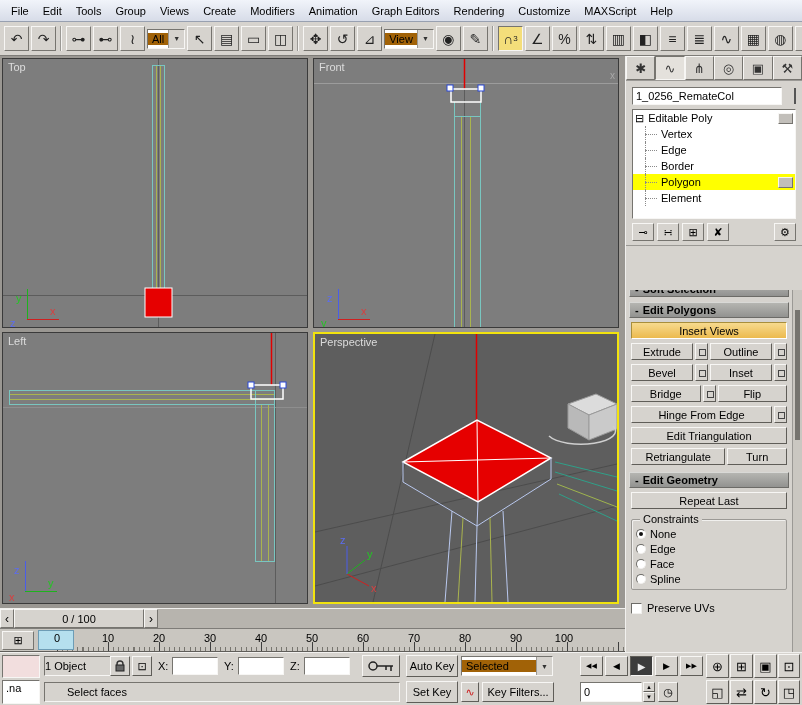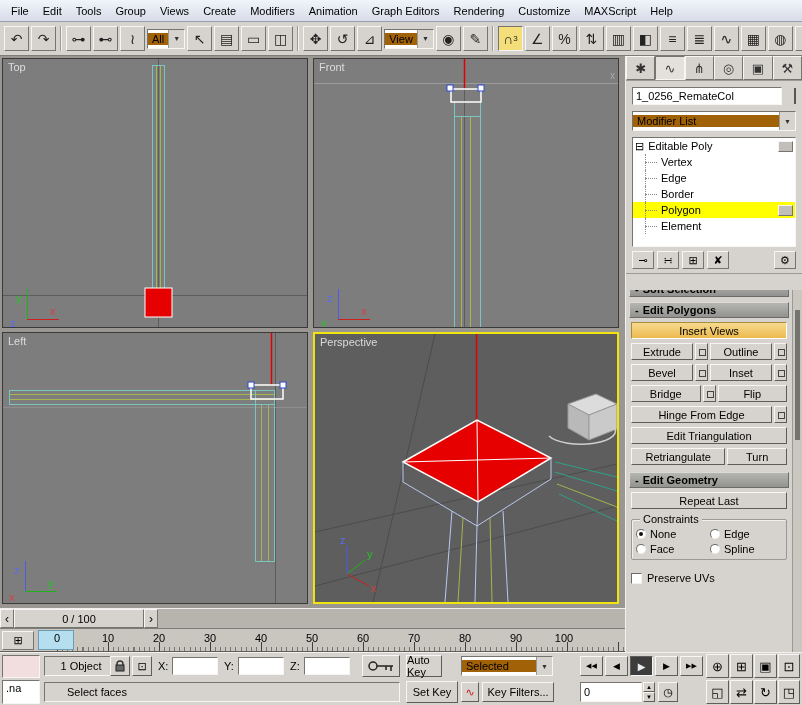--- a/index.html
+++ b/index.html
@@ -88,21 +88,21 @@
     display:flex; align-items:center; justify-content:center; white-space:nowrap; overflow:hidden; }
   .rbtn.hl { background:linear-gradient(#f7da8e,#ecba4e); border-color:#a88e3c #fff #fff #a88e3c; }
   .brow { display:flex; gap:2px; }
   .brow .rbtn { flex:1; }
   .sq { width:13px; height:17px; background:#d6d3ce; border:1px solid; border-color:#f7f6f4 #5f5d58 #5f5d58 #f7f6f4;
     position:relative; flex:none; }
   .sq::after { content:""; position:absolute; left:3px; top:5px; width:5px; height:5px; border:1px solid #444; }
   .group { border:1px solid #9b9995; border-radius:2px; margin-top:6px; padding:8px 4px 4px 4px; position:relative;
     box-shadow:inset 1px 1px 0 #f1f0ee; }
   .group-label { position:absolute; top:-7px; left:8px; background:#d6d3ce; padding:0 3px; }
-  .radios { display:grid; grid-template-columns:1fr 1fr; gap:3px 2px; }
+  .radios { display:grid; grid-template-columns:1fr; gap:3px 2px; }
   .radio-item { display:flex; align-items:center; gap:4px; }
   .rdot { width:10px; height:10px; border-radius:50%; background:#fff; border:1px solid;
     border-color:#6c6b67 #f1f0ee #f1f0ee #6c6b67; position:relative; flex:none; }
   .rdot.on::after { content:""; position:absolute; left:2px; top:2px; width:4px; height:4px; border-radius:50%; background:#111; }
   .chk-row { display:flex; align-items:center; gap:5px; margin-top:8px; }
   .chk { width:11px; height:11px; background:#fff; border:1px solid; border-color:#6c6b67 #f1f0ee #f1f0ee #6c6b67; flex:none; }
 
   
   .sb { position:absolute; top:652px; left:0; right:0; height:53px; background:#d6d3ce; border-top:1px solid #f1f0ee; }
   .sb-row { position:absolute; left:0; right:0; height:26px; }
@@ -391,24 +391,20 @@
       <div class="cp-tab">
           <span class="glyph">⚒</span>
         </div>
     </div>
 
     <div class="cp-name-row">
       <input type="text" value="1_0256_RemateCol" style="">
       <div class="swatch"></div>
     </div>
 
-    <div class="combo cp-modlist">
-      <span class="cval">Modifier List</span>
-      <span class="carw">▼</span>
-    </div>
 
     <div class="stack">
       <div class="stk-row">
         <span class="glyph" style="margin-right:4px">⊟</span>
         <span>Editable Poly</span>
         <span class="chip"></span>
       </div>
       <div class="stk-row stk-sub">
           <span>Vertex</span>
         </div>
@@ -543,21 +539,21 @@
     </div>
     <div class="cp-scroll">
       <div class="cp-thumb"></div>
     </div>
   </div>
 
   <div class="sb">
 
     <div class="sb-row sb-row1">
       <div class="pos macro" style="left:2px;top:2px;width:38px;height:23px"></div>
-      <div class="pos sunken" style="left:44px;top:3px;width:74px;height:20px;display:flex;align-items:center;justify-content:center">
+      <div class="pos sunken" style="left:44px;top:3px;width:74px;height:20px;display:flex;align-items:center;">
           <span>1 Object</span>
         </div>
       <div class="pos bbtn" style="left:110px;top:3px;width:20px;height:20px">
         <svg width="12" height="12">
             <path d="M3 5 V4 a3 3 0 0 1 6 0 v1" fill="none" stroke="#333" stroke-width="1.4"></path>
             <rect x="2" y="5" width="8" height="6" fill="#666" stroke="#222"></rect>
           </svg>
       </div>
       <div class="pos bbtn" style="left:132px;top:3px;width:20px;height:20px">
           <span class="glyph">⊡</span>
@@ -569,21 +565,21 @@
       <span class="pos" style="left:290px;top:7px">Z:</span>
       <input class="pos field" style="left: 304px; top: 4px; width: 46px; height: 18px;">
       <div class="pos bbtn" style="left:362px;top:2px;width:38px;height:22px">
         <svg width="28" height="12">
             <circle cx="6" cy="6" r="4" fill="none" stroke="#222" stroke-width="1.5"></circle>
             <line x1="10" y1="6" x2="26" y2="6" stroke="#222" stroke-width="1.5"></line>
             <line x1="19" y1="6" x2="19" y2="10" stroke="#222" stroke-width="1.5"></line>
             <line x1="24" y1="6" x2="24" y2="11" stroke="#222" stroke-width="1.5"></line>
           </svg>
       </div>
-      <div class="pos bbtn" style="left:406px;top:2px;width:36px;height:22px">
+      <div class="pos bbtn" style="left:406px;top:2px;width:52px;height:22px">
           <span>Auto Key</span>
         </div>
       <div class="pos combo" style="left:461px;top:3px;width:92px;height:20px">
         <span class="cval">Selected</span>
         <span class="carw">▼</span>
       </div>
       <div class="pos bbtn" style="left:580px;top:3px;width:23px;height:20px;font-size:7px">
           <span class="glyph">◀◀</span>
         </div>
       <div class="pos bbtn" style="left:605px;top:3px;width:23px;height:20px;font-size:9px">

